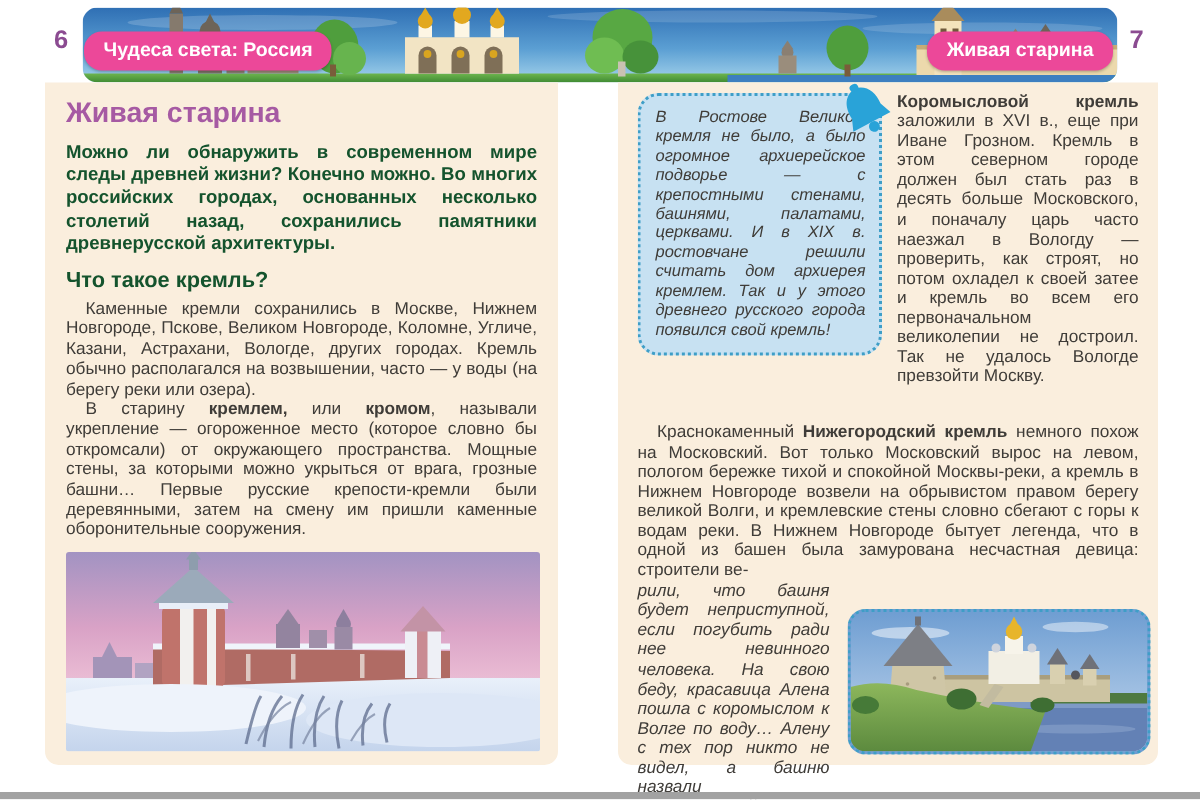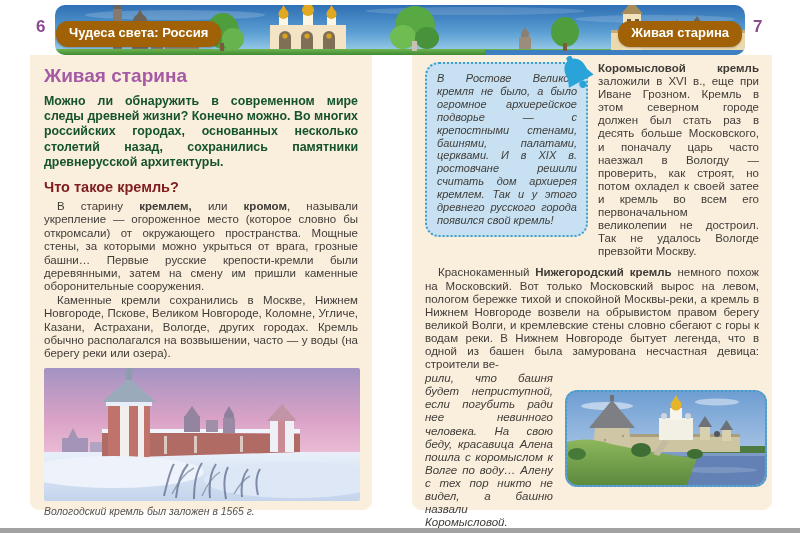--- a/index.html
+++ b/index.html
@@ -7,51 +7,51 @@
     position:relative;width:800px;height:533px;background:#ffffff;
     font-family:"Liberation Sans",sans-serif;overflow:hidden;
     -webkit-font-smoothing:antialiased;
   }
   
   .banner{position:absolute;left:55px;top:5px;width:690px;height:50px;border-radius:10px;overflow:hidden;}
   .pagenum{position:absolute;top:17px;font-weight:bold;font-size:17px;color:#8b4b91;}
   .pagenum-left{left:36px;}
   .pagenum-right{left:753px;}
   .badge{
-    position:absolute;top:21px;height:26px;line-height:23px;background:#a16207;color:#fff;
+    position:absolute;top:21px;height:26px;line-height:23px;background:#ec4899;color:#fff;
     font-weight:bold;font-size:13px;border-radius:12px;padding:0 13px;white-space:nowrap;
     box-shadow:0 1px 2px rgba(0,0,0,.25);
   }
   .badge-left{left:56px;}
   .badge-right{right:58px;}
   
   .panel{position:absolute;top:55px;background:#faeedd;border-radius:0 0 9px 9px;box-sizing:border-box;}
   .panel-left{left:30px;width:342px;height:455px;padding:8px 14px 10px 14px;}
   .panel-right{left:412px;width:360px;height:455px;padding:7px 13px 10px 13px;}
   .page-title{color:#a65aa3;font-size:19px;font-weight:bold;margin:2px 0 7px 0;}
   .intro{font-size:12.4px;font-weight:bold;line-height:15.2px;color:#14532d;text-align:justify;margin:0 0 9px 0;}
-  .section-heading{color:#7f1d1d;font-size:14.5px;font-weight:bold;margin:0 0 5px 0;}
+  .section-heading{color:#14532d;font-size:14.5px;font-weight:bold;margin:0 0 5px 0;}
   .body-par{font-size:11.5px;line-height:13.4px;color:#3f3c38;text-align:justify;margin:0;}
   .indent{text-indent:13px;}
   b{font-weight:bold;}
   .caption{font-style:italic;font-size:10.4px;line-height:12.5px;color:#55504a;}
   
   .photo-left{width:316px;height:133px;margin-top:7px;border-radius:2px;overflow:hidden;}
   .caption-left{margin-top:5px;}
   
   .top-row{display:flex;gap:10px;align-items:flex-start;}
   .callout{
     position:relative;width:163px;box-sizing:border-box;flex:none;
     background:#c7e1f2;border:2px dotted #3e9ec7;border-radius:14px;
     padding:8px 9px 8px 10px;font-style:italic;font-size:11px;line-height:12.9px;
     color:#3f3c38;text-align:justify;
   }
   .bell{position:absolute;top:-12px;right:-16px;width:48px;height:46px;}
   .colpar{flex:1;font-size:11.5px;line-height:13.1px;color:#3f3c38;text-align:justify;margin:0;}
-  .mid-par{margin-top:8px;}
+  .mid-par{margin-top:24px;}
   .bottom-row{display:flex;gap:12px;align-items:flex-start;margin-top:1px;}
   .narrow-col{width:128px;flex:none;font-style:italic;}
   .photo-right-wrap{flex:1;}
   .photo-right{
     width:198px;height:93px;margin-top:18px;box-sizing:content-box;
     border:2px dotted #3e9ec7;border-radius:12px;overflow:hidden;background:#6f9ed2;
   }
   .caption-right{margin-top:6px;width:204px;}
   
   .footer-strip{position:absolute;left:0;bottom:0;width:800px;height:5px;background:#a2a2a2;}
@@ -143,23 +143,23 @@
   <div class="badge badge-left">Чудеса света: Россия</div>
   <div class="badge badge-right">Живая старина</div>
 
   <div class="panel panel-left">
     <div class="page-title">Живая старина</div>
 
     <p class="intro">Можно ли обнаружить в современном мире следы древней жизни? Конечно можно. Во многих российских городах, основанных несколько столетий назад, сохранились памятники древнерусской архитектуры.</p>
 
     <div class="section-heading">Что такое кремль?</div>
 
+    <p class="body-par indent">Каменные кремли сохранились в Москве, Нижнем Новгороде, Пскове, Великом Новгороде, Коломне, Угличе, Казани, Астрахани, Вологде, других городах. Кремль обычно располагался на возвышении, часто — у воды (на берегу реки или озера).</p>
+
     <p class="body-par indent"><span>В старину </span><b>кремлем,</b><span> или </span><b>кромом</b><span>, называли укрепление — огороженное место (которое словно бы откромсали) от окружающего пространства. Мощные стены, за которыми можно укрыться от врага, грозные башни… Первые русские крепости-кремли были деревянными, затем на смену им пришли каменные оборонительные сооружения.</span></p>
-
-    <p class="body-par indent">Каменные кремли сохранились в Москве, Нижнем Новгороде, Пскове, Великом Новгороде, Коломне, Угличе, Казани, Астрахани, Вологде, других городах. Кремль обычно располагался на возвышении, часто — у воды (на берегу реки или озера).</p>
 
     <div class="photo-left">
       <svg width="316" height="133" viewBox="0 0 316 133">
         <defs>
           <linearGradient id="wsky" x1="0" y1="0" x2="0" y2="1">
             <stop offset="0" stop-color="#a293c2"></stop>
             <stop offset="0.38" stop-color="#d9a2c6"></stop>
             <stop offset="0.62" stop-color="#e9bad3"></stop>
             <stop offset="0.8" stop-color="#cdd8ec"></stop>
             <stop offset="1" stop-color="#dfe8f5"></stop>
@@ -200,21 +200,20 @@
         <rect x="226" y="52" width="24" height="32" fill="#eef0f6"></rect>
         <rect x="234" y="52" width="7" height="32" fill="#c98b93"></rect>
         <polygon points="223,53 238,36 253,53" fill="#c393a6"></polygon>
 
         <ellipse cx="70" cy="104" rx="90" ry="16" fill="#eef3fb"></ellipse>
         <ellipse cx="250" cy="112" rx="90" ry="18" fill="#dde7f6"></ellipse>
         <path d="M120 128 q6 -26 10 -32 M132 130 q2 -22 12 -34 M150 131 q0 -24 8 -36 M166 130 q-2 -22 6 -34 M182 131 q-4 -20 2 -32 M198 129 q-2 -18 6 -28 M214 127 q-4 -16 2 -26" stroke="#5d6c8e" stroke-width="2" fill="none" opacity="0.75"></path>
         <path d="M128 126 q10 -20 22 -26 M158 128 q8 -18 18 -24 M190 126 q8 -14 16 -18" stroke="#76839f" stroke-width="1.4" fill="none" opacity="0.7"></path>
       </svg>
     </div>
-    <div class="caption caption-left">Вологодский кремль был заложен в 1565 г.</div>
   </div>
 
   <div class="panel panel-right">
 
     <div class="top-row">
 
       <div class="callout">
         <svg class="bell" viewBox="0 0 48 46">
           <g transform="rotate(-28 24 23)">
             <path d="M24 5 C15 6.5 12.5 14 13.2 22 L10 30 L38 30 L34.8 22 C35.5 13 32 6.5 24 5 Z" fill="#29a3d8"></path>

